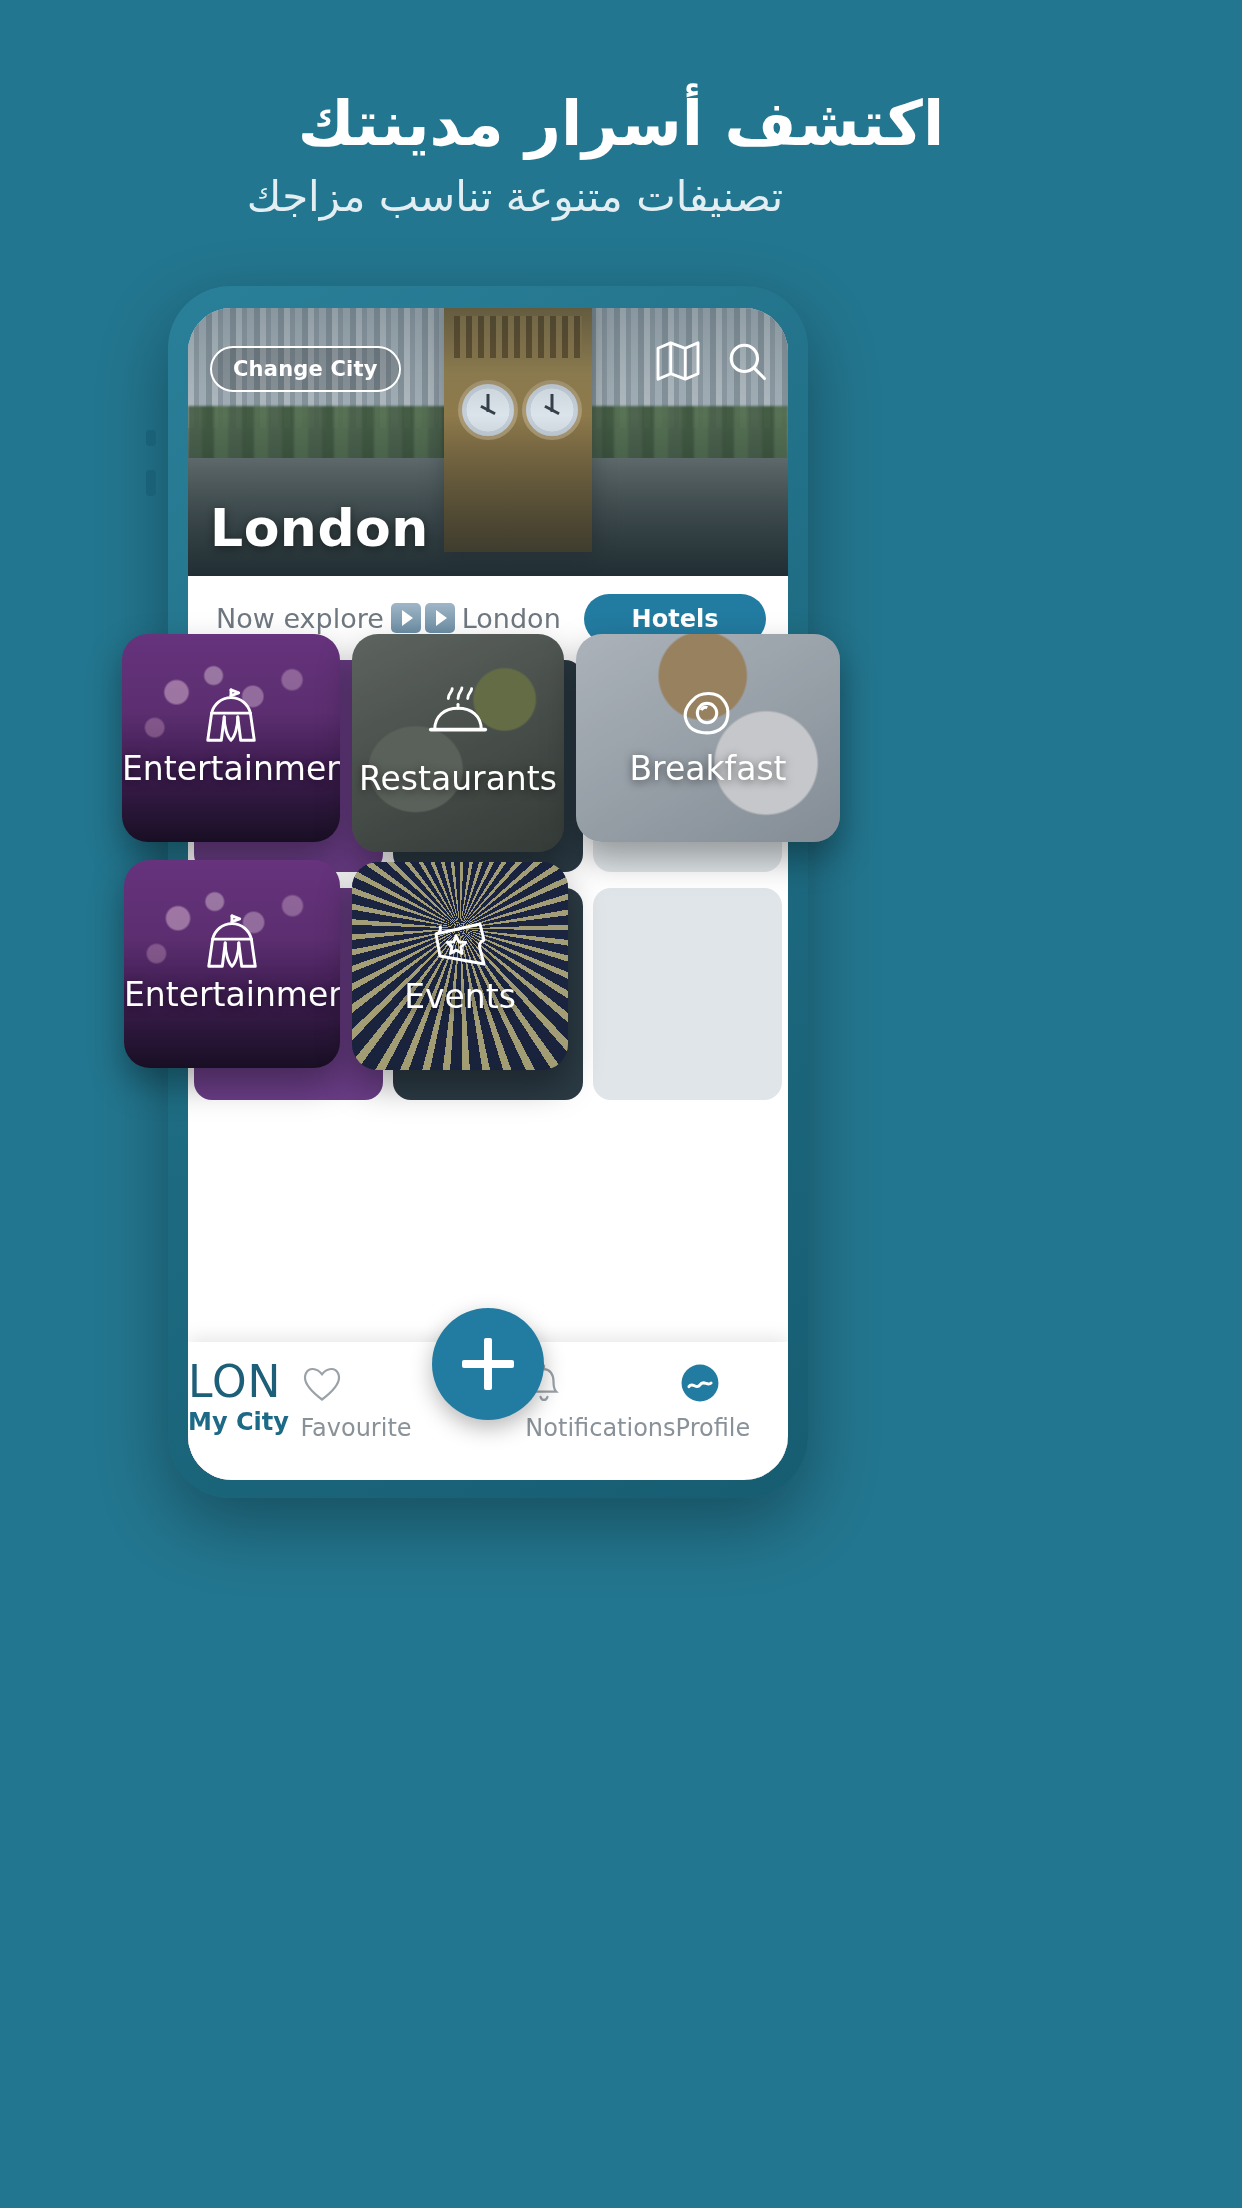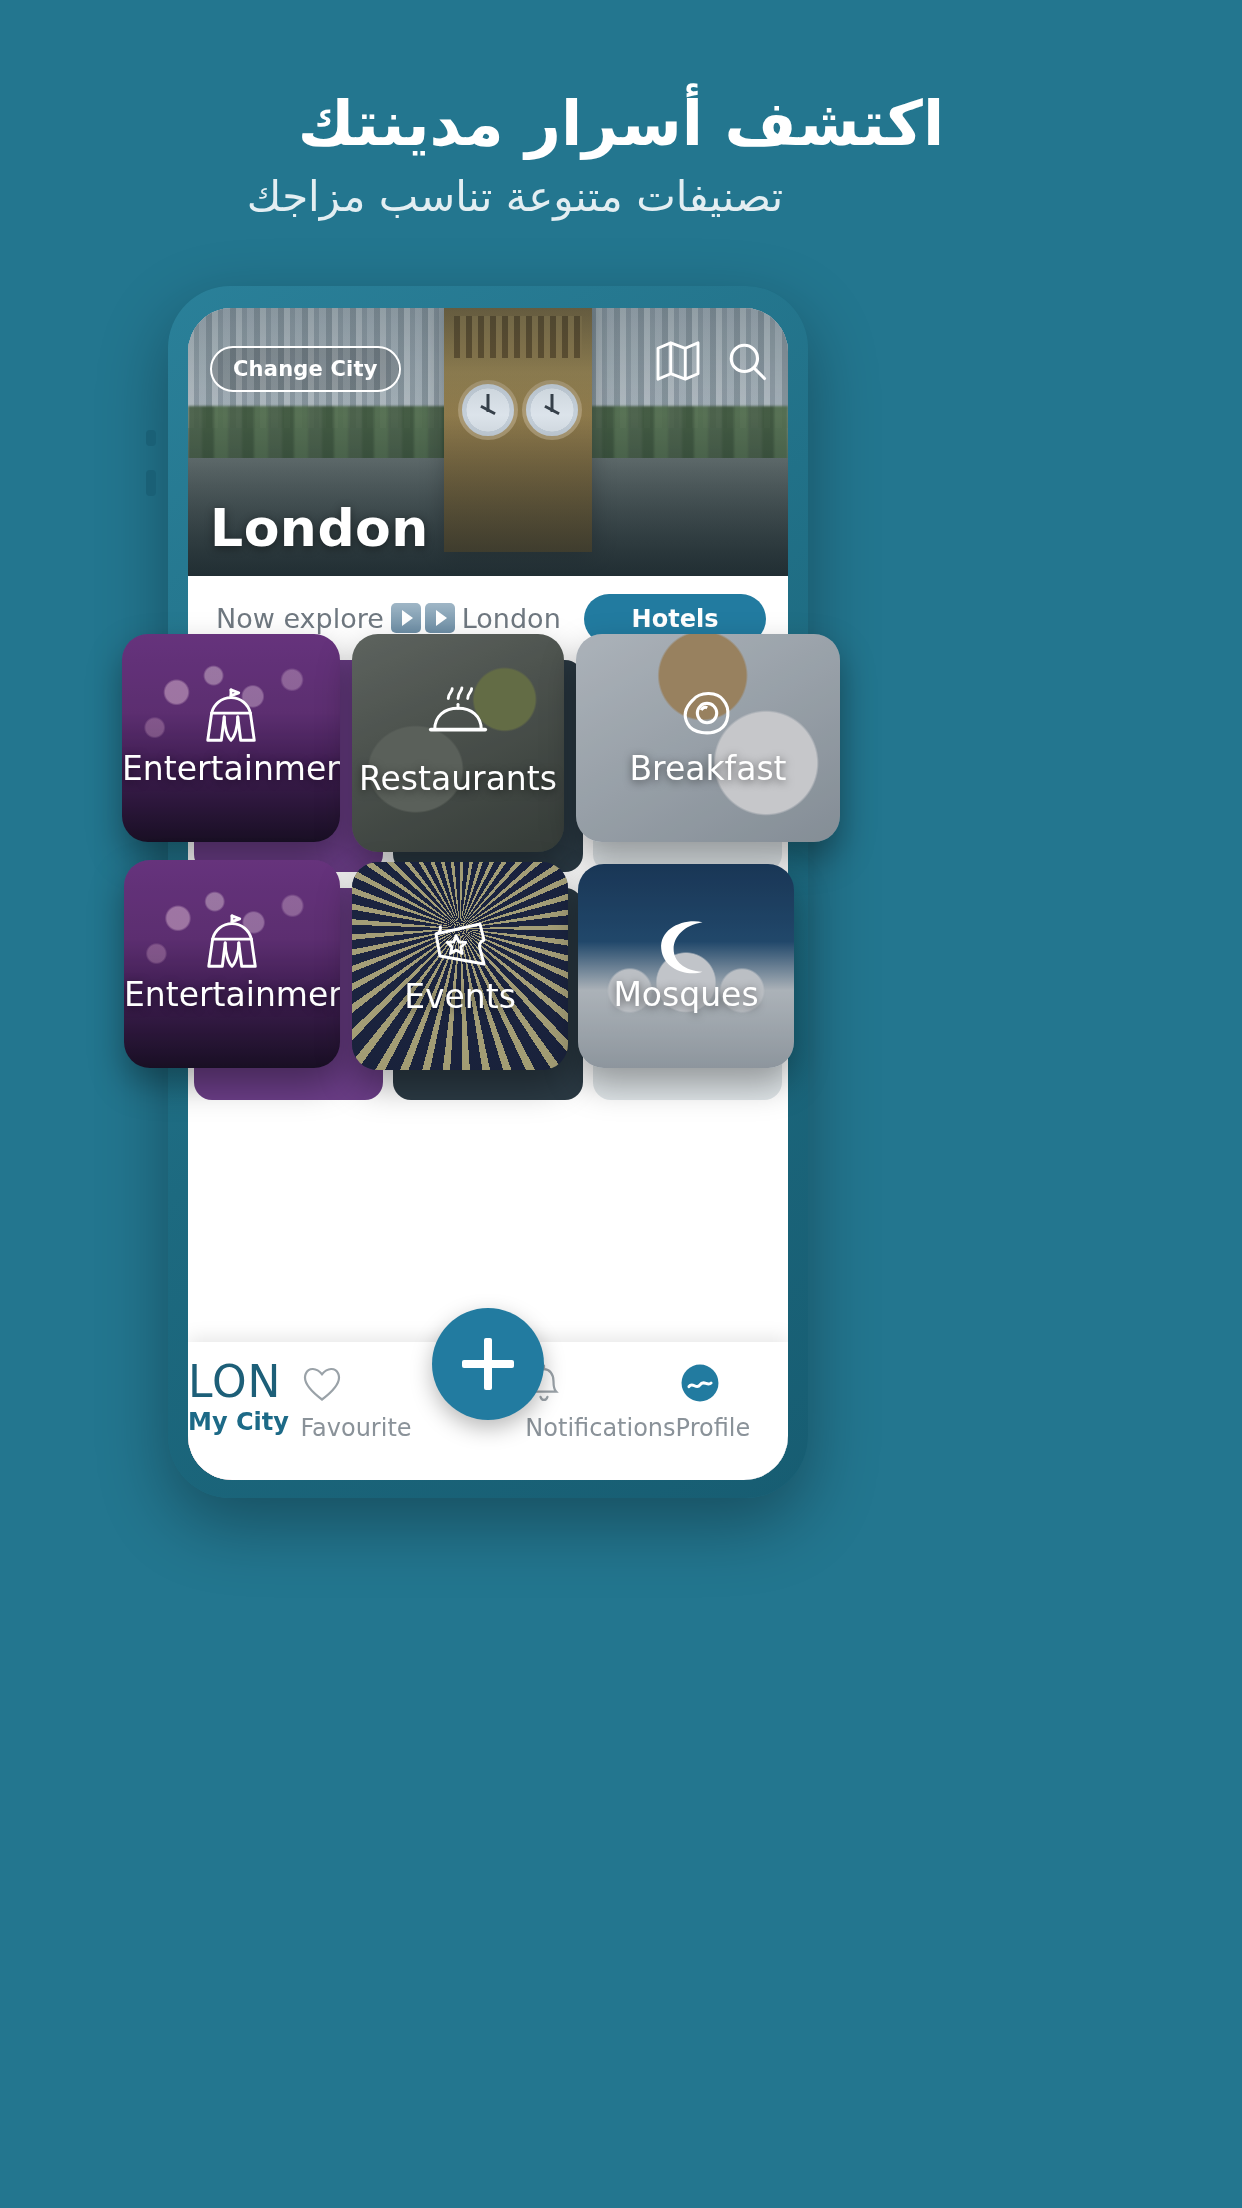--- a/index.html
+++ b/index.html
@@ -419,25 +419,15 @@
       <div class="ic">
         <svg width="68" height="60" viewBox="0 0 34 30" fill="none" stroke="#fff" stroke-width="1.5" stroke-linejoin="round">
           <path d="M5 10 L27 5 L29 13 C27 13.6 26.3 15.6 27 17.5 L29 25 L7 21 Z"></path>
           <path d="M5 10 C7 9.6 7.7 7.6 7 5.7"></path>
           <path d="M15 11 L16.5 14 L19.8 14.3 L17.4 16.5 L18.1 19.7 L15.2 18.1 L12.3 19.6 L13 16.4 L10.6 14.2 L13.9 13.9 Z"></path>
         </svg>
       </div>
       <div class="lbl">Events</div>
     </div>
 
-    <div class="cat" style="left:578px;top:864px;width:216px;height:204px;">
-      <div class="bg bg-msq"></div>
-        <div class="veil"></div>
-      <div class="ic">
-        <svg width="66" height="62" viewBox="0 0 32 30" fill="none">
-          <path d="M24 3 C15 4.5 10 10 10 16 C10 22 15 26.5 24 27 C17 29.5 5 26 4 16 C3 6 15 1 24 3 Z" fill="#ffffff"></path>
-        </svg>
-      </div>
-      <div class="lbl">Mosques</div>
-    </div>
 
   </div>
 </div>
 
 </body></html>

